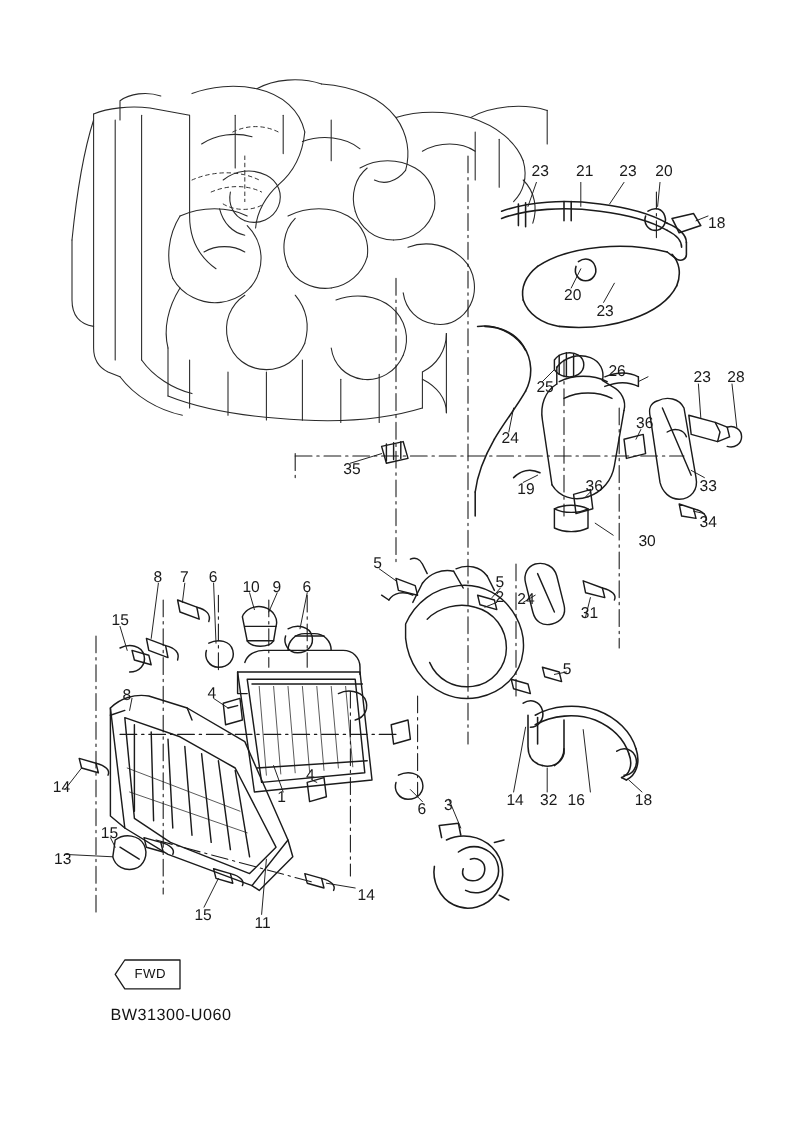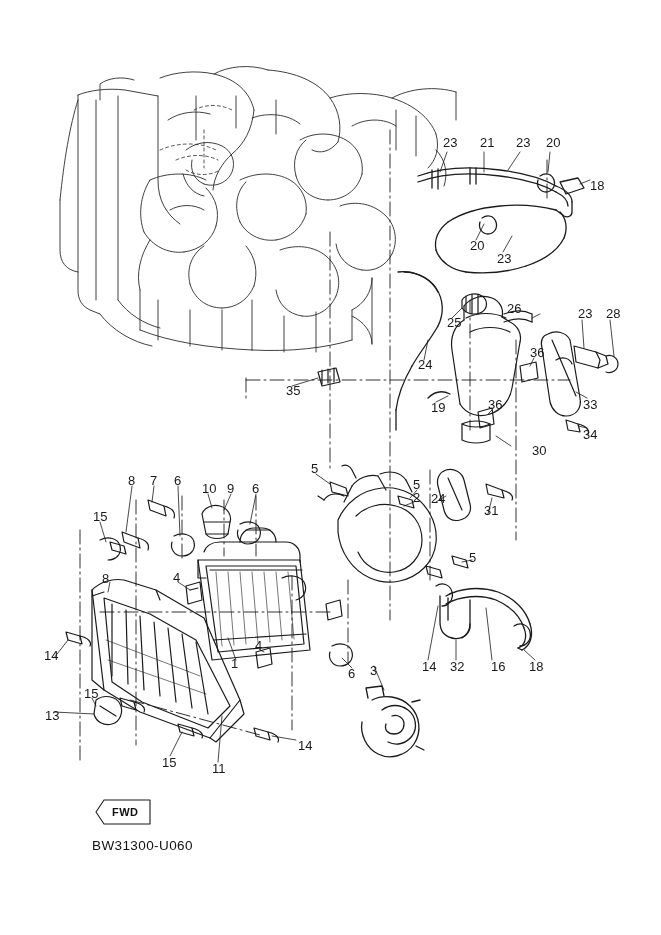--- a/index.html
+++ b/index.html
@@ -37,21 +37,21 @@
     position: absolute;
     font-family: "Liberation Sans", sans-serif;
     font-size: 13.5px;
     letter-spacing: 0.4px;
     color: #111;
   }
   .fwd-badge {
     position: absolute;
     font-family: "Liberation Sans", sans-serif;
     font-size: 11px;
-    font-weight: bold;
+    font-weight: normal;
     color: #111;
     letter-spacing: 0.5px;
   }
 </style>
 </head>
 <body>
 
 <div id="diagram-root">
 
   <svg class="parts-svg" viewBox="0 0 661 935">
@@ -441,21 +441,21 @@
   <div class="callout" style="left:93px;top:510px">15</div>
   <div class="callout" style="left:469px;top:551px">5</div>
   <div class="callout" style="left:102px;top:572px">8</div>
   <div class="callout" style="left:173px;top:571px">4</div>
   <div class="callout" style="left:44px;top:649px">14</div>
   <div class="callout" style="left:231px;top:657px">1</div>
   <div class="callout" style="left:255px;top:639px">4</div>
   <div class="callout" style="left:370px;top:664px">3</div>
   <div class="callout" style="left:422px;top:660px">14</div>
   <div class="callout" style="left:450px;top:660px">32</div>
-  <div class="callout" style="left:491px;top:660px">16</div>
+  <div class="callout" style="left:473px;top:660px">16</div>
   <div class="callout" style="left:529px;top:660px">18</div>
   <div class="callout" style="left:348px;top:667px">6</div>
   <div class="callout" style="left:84px;top:687px">15</div>
   <div class="callout" style="left:45px;top:709px">13</div>
   <div class="callout" style="left:298px;top:739px">14</div>
   <div class="callout" style="left:162px;top:756px">15</div>
   <div class="callout" style="left:212px;top:762px">11</div>
 
   <div class="fwd-badge" style="left:112px;top:806px">FWD</div>
 

